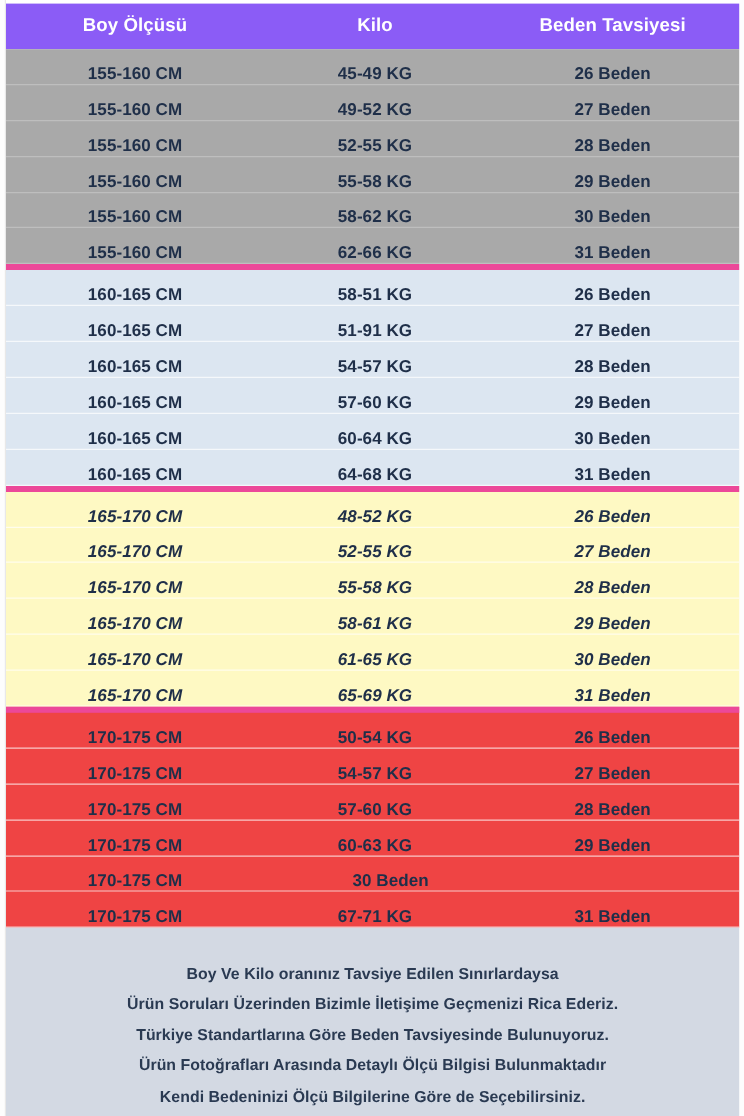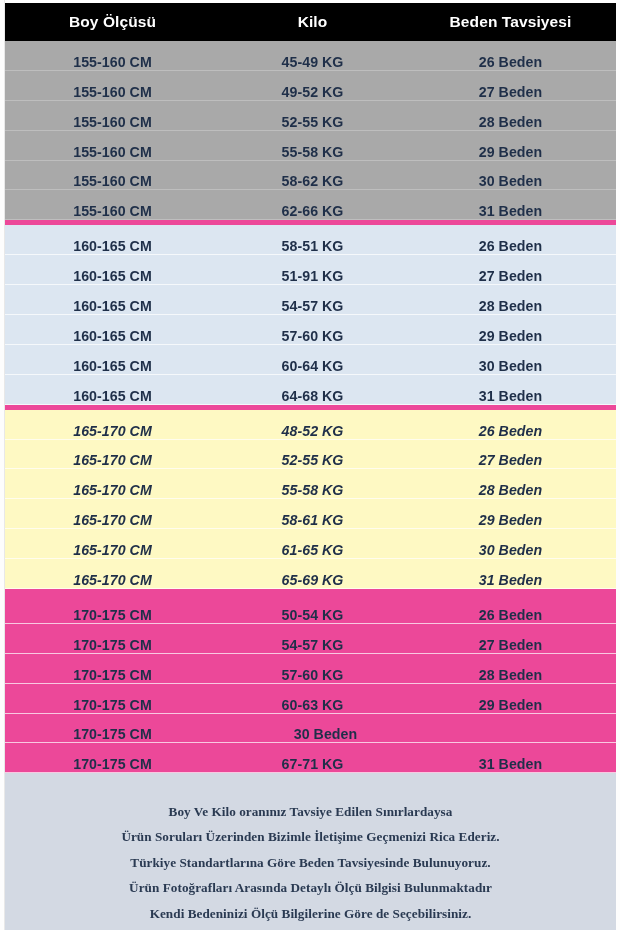--- a/index.html
+++ b/index.html
@@ -48,21 +48,21 @@
     width: 4px;
     height: 930px;
     background: #fdfdfd;
   }
 
   
   .chart-head {
     display: flex;
     align-items: center;
     height: 38px;
-    background: #000000;
+    background: #8b5cf6;
   }
   .chart-head .cell {
     color: #ffffff;
     font-size: 15.5px;
     font-weight: bold;
     text-align: center;
     letter-spacing: 0.1px;
   }
 
   
@@ -81,21 +81,21 @@
     color: #1f2f49;
     font-size: 14.2px;
     font-weight: bold;
     text-align: center;
     letter-spacing: 0.05px;
   }
 
   .band-gray   { background: #a9a9a9; }
   .band-blue   { background: #dce6f1; }
   .band-orange { background: #fef9c3; font-style: italic; }
-  .band-green  { background: #ec4899; }
+  .band-green  { background: #ef4444; }
 
   .band-gray .chart-row  { border-bottom-color: rgba(255,255,255,0.25); }
   .band-blue .chart-row,
   .band-orange .chart-row,
   .band-green .chart-row { border-bottom-color: rgba(255,255,255,0.7); }
 
   .band + .band { border-top: 5px solid #ec4899; }
 
   
   .note {
@@ -104,21 +104,20 @@
     text-align: center;
   }
   .note p {
     margin: 0;
     padding: 4.5px 0;
     color: #2a3a52;
     font-size: 13.2px;
     font-weight: bold;
     line-height: 1.25;
     letter-spacing: 0.05px;
-    font-family: Liberation Serif, serif;
   }
 </style>
 </head>
 <body>
 
 <div class="size-chart">
 
   <div class="gutter-left"></div>
   <div class="gutter-right"></div>
 

